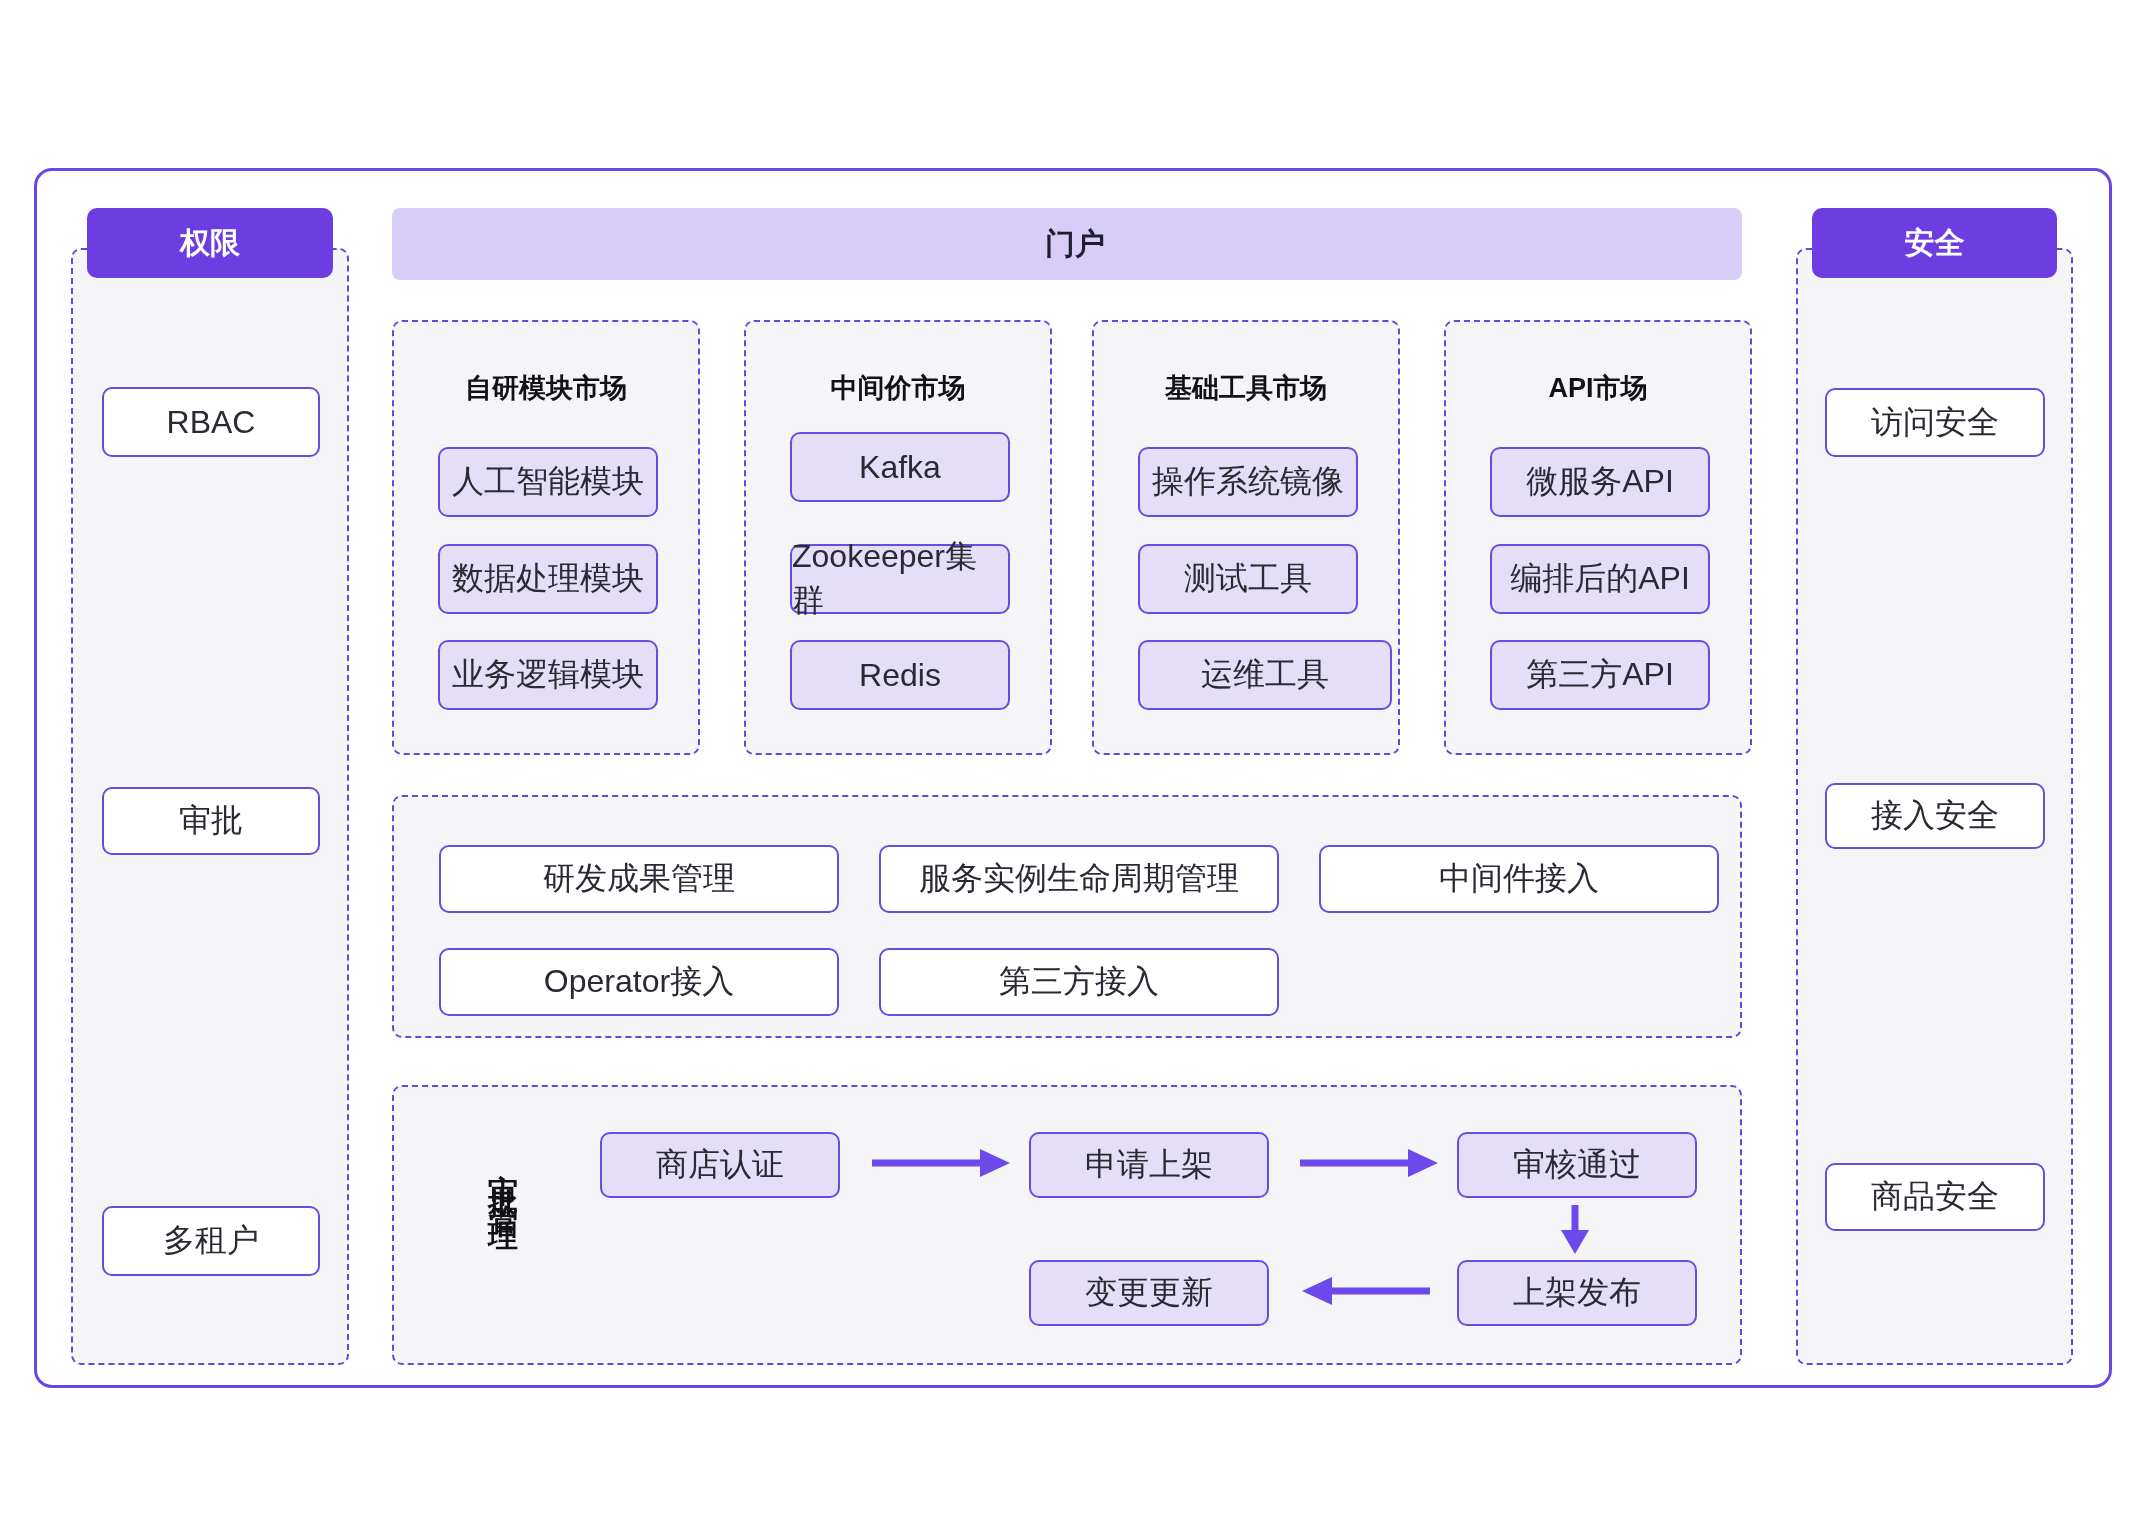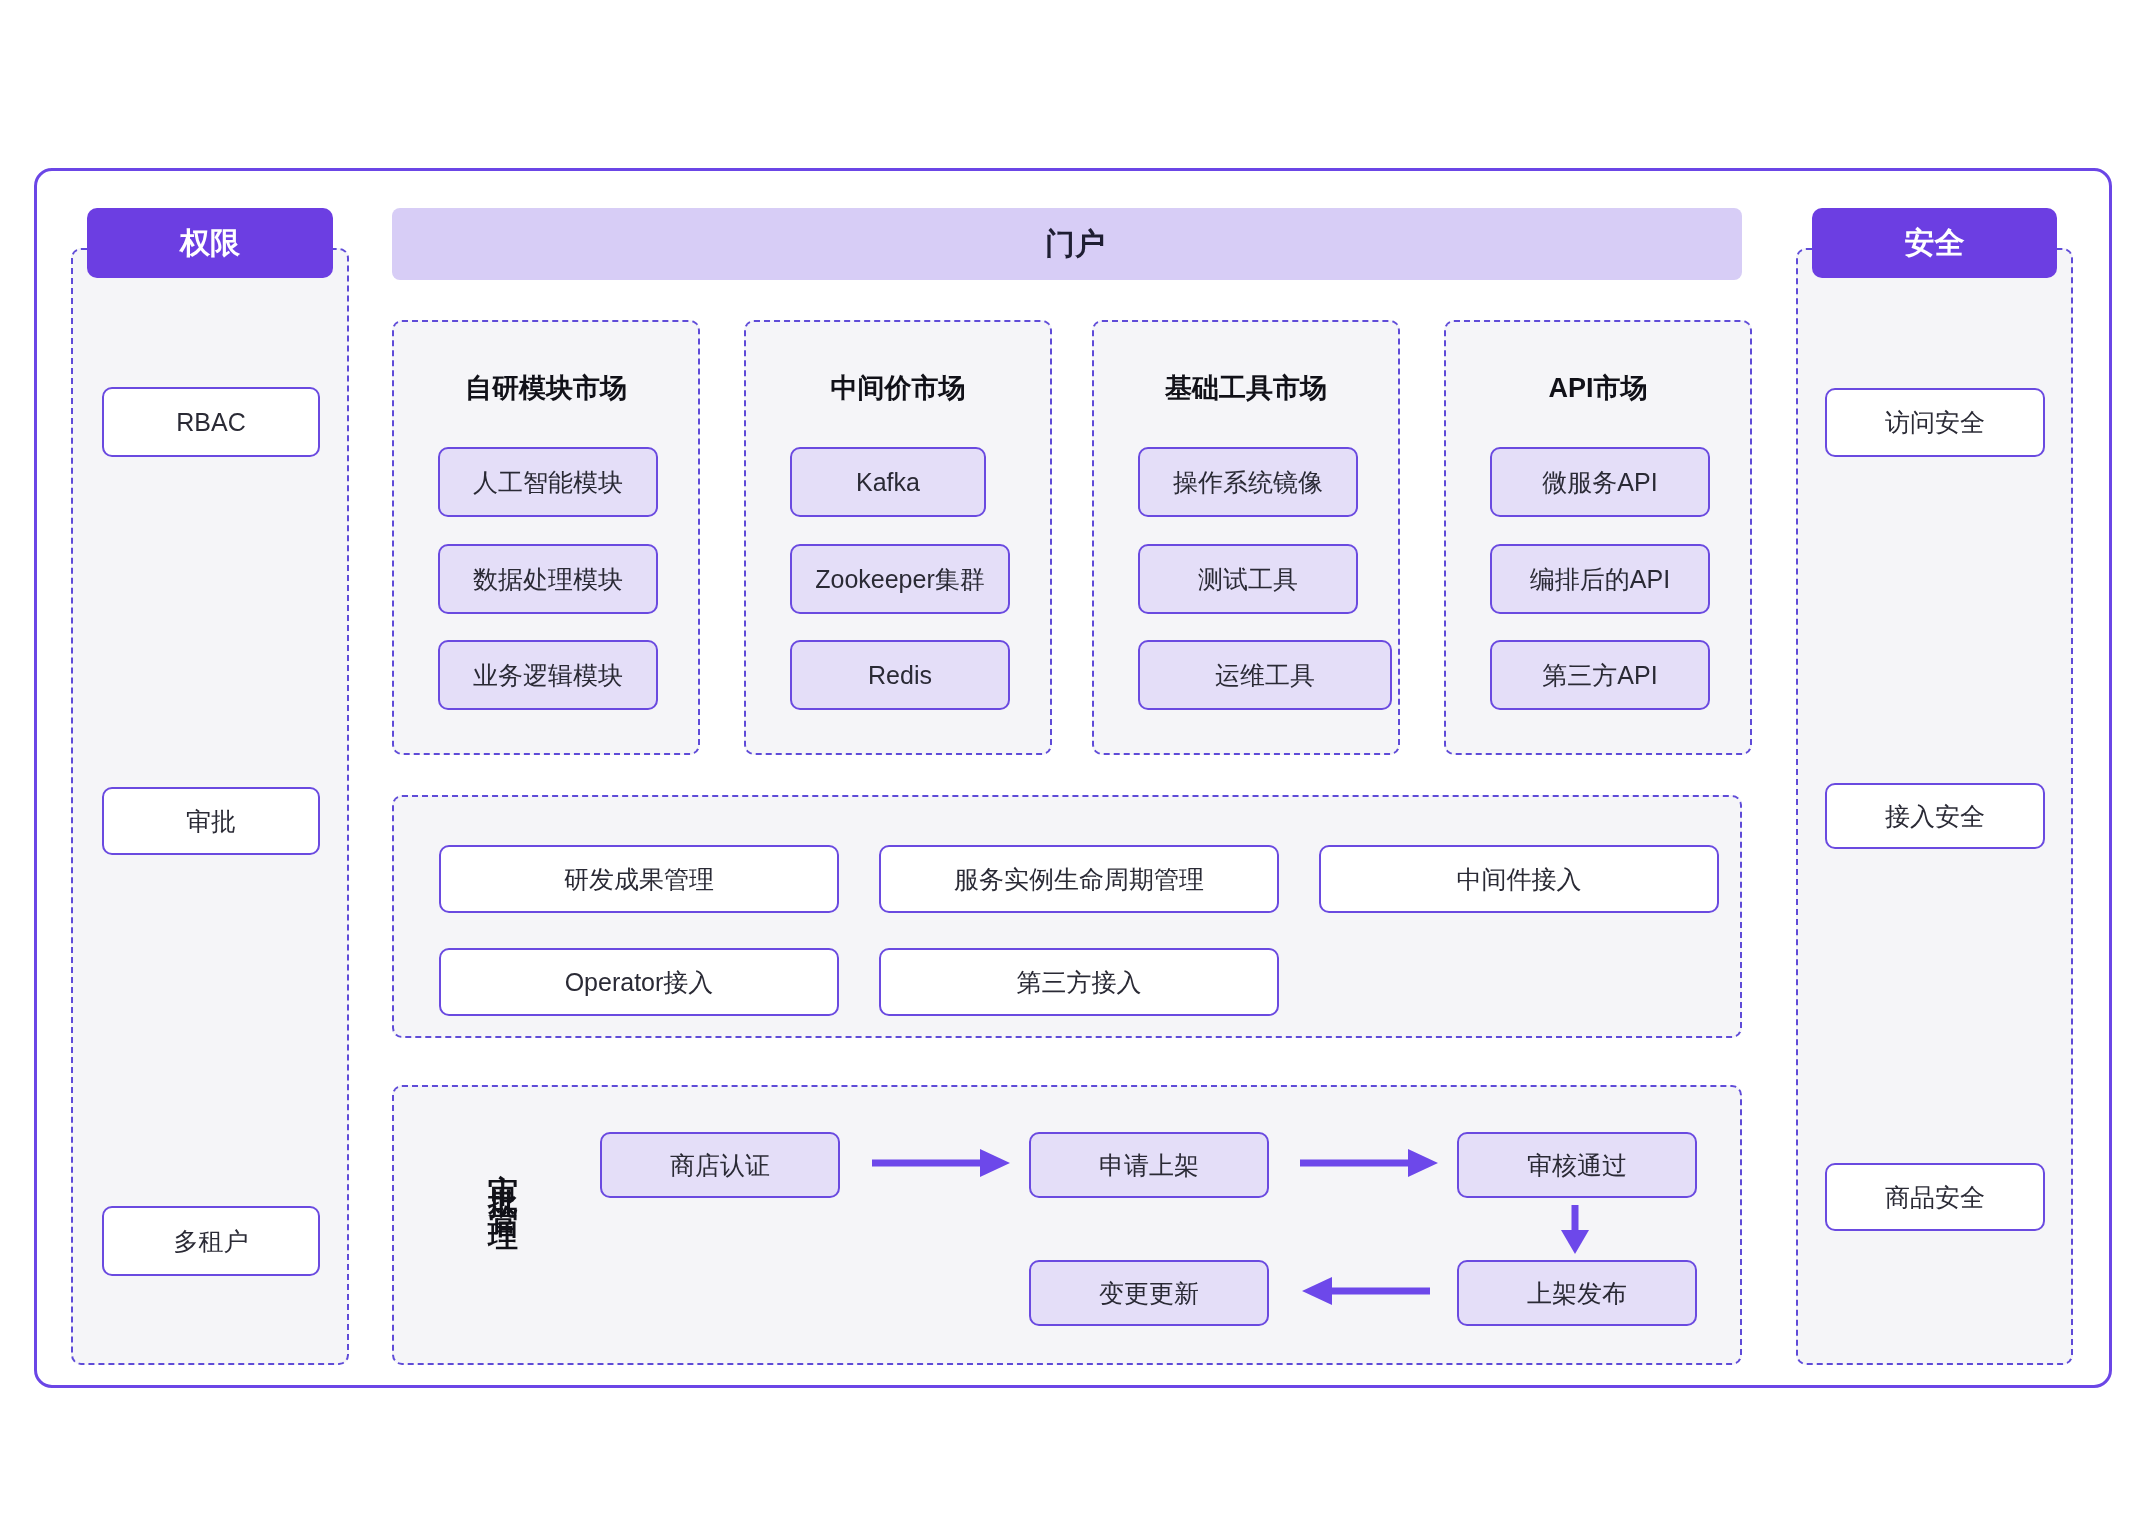--- a/index.html
+++ b/index.html
@@ -18,21 +18,21 @@
   .solid-header{
     background:#6c3ee2;border-radius:10px;color:#ffffff;font-weight:bold;font-size:30px;
     display:flex;align-items:center;justify-content:center;z-index:3;
   }
   .portal-bar{
     background:#d7cdf6;border-radius:8px;color:#1e1e32;font-weight:bold;font-size:30px;
     display:flex;align-items:center;justify-content:center;z-index:2;padding-left:16px;
   }
   .node{
     display:flex;align-items:center;justify-content:center;
-    border:2px solid #6a4ae0;border-radius:10px;font-size:25px;color:#2a2a35;
+    border:2px solid #6a4ae0;border-radius:10px;font-size:32px;color:#2a2a35;
     background:#ffffff;z-index:2;
   }
   .node-purple{background:#e4def8;}
   .node-white{background:#ffffff;}
   .market-title{
     position:absolute;left:0;width:100%;text-align:center;top:48px;
     font-size:27px;font-weight:bold;color:#111118;
   }
   .flow-label{
     font-size:30px;font-weight:bold;color:#111118;
@@ -74,21 +74,21 @@
     <div class="abs node node-purple" style="left:44px;top:222px;width:220px;height:70px;">
       <span>数据处理模块</span>
     </div>
     <div class="abs node node-purple" style="left:44px;top:318px;width:220px;height:70px;">
       <span>业务逻辑模块</span>
     </div>
   </div>
 
   <div class="abs dashed-panel" style="left:744px;top:320px;width:308px;height:435px;">
     <div class="market-title">中间价市场</div>
-    <div class="abs node node-purple" style="left:44px;top:125px;width:196px;height:70px;">
+    <div class="abs node node-purple" style="left:44px;top:110px;width:220px;height:70px;">
       <span>Kafka</span>
     </div>
     <div class="abs node node-purple" style="left:44px;top:222px;width:220px;height:70px;">
       <span>Zookeeper集群</span>
     </div>
     <div class="abs node node-purple" style="left:44px;top:318px;width:220px;height:70px;">
       <span>Redis</span>
     </div>
   </div>
 

